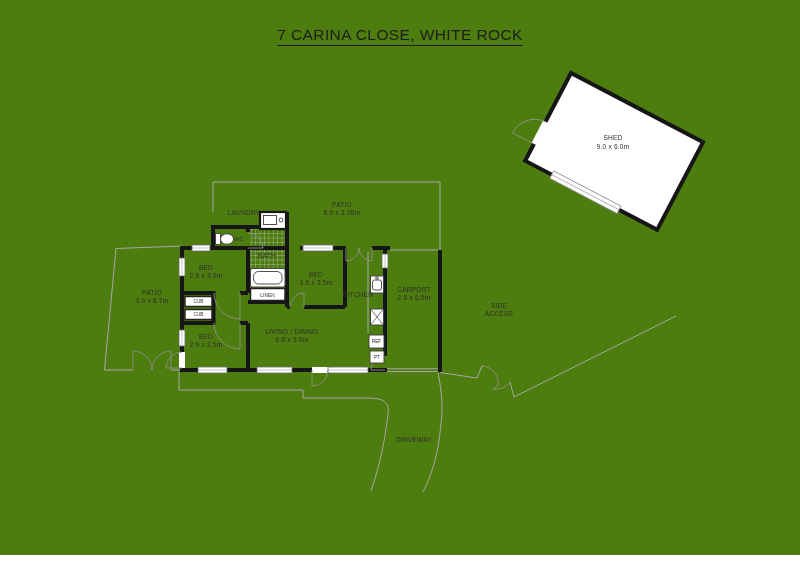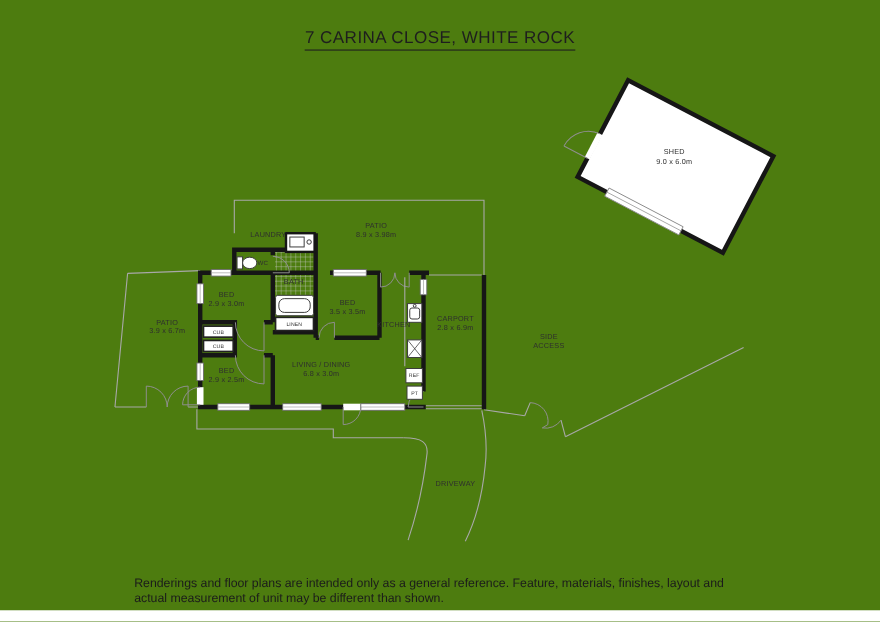--- a/index.html
+++ b/index.html
@@ -212,18 +212,14 @@
       <text x="499" y="308">SIDE</text>
       <text x="499" y="316">ACCESS</text>
 
       <text x="414" y="442">DRIVEWAY</text>
 
       <text class="sm" x="376.5" y="343">REF</text>
       <text class="sm" x="377" y="359">PT</text>
     </g>
   </svg>
 
-  <div class="disclaimer">
-    <div>Renderings and floor plans are intended only as a general reference. Feature, materials, finishes, layout and</div>
-    <div>actual measurement of unit may be different than shown.</div>
-  </div>
 
 </div>
 
 </body></html>

